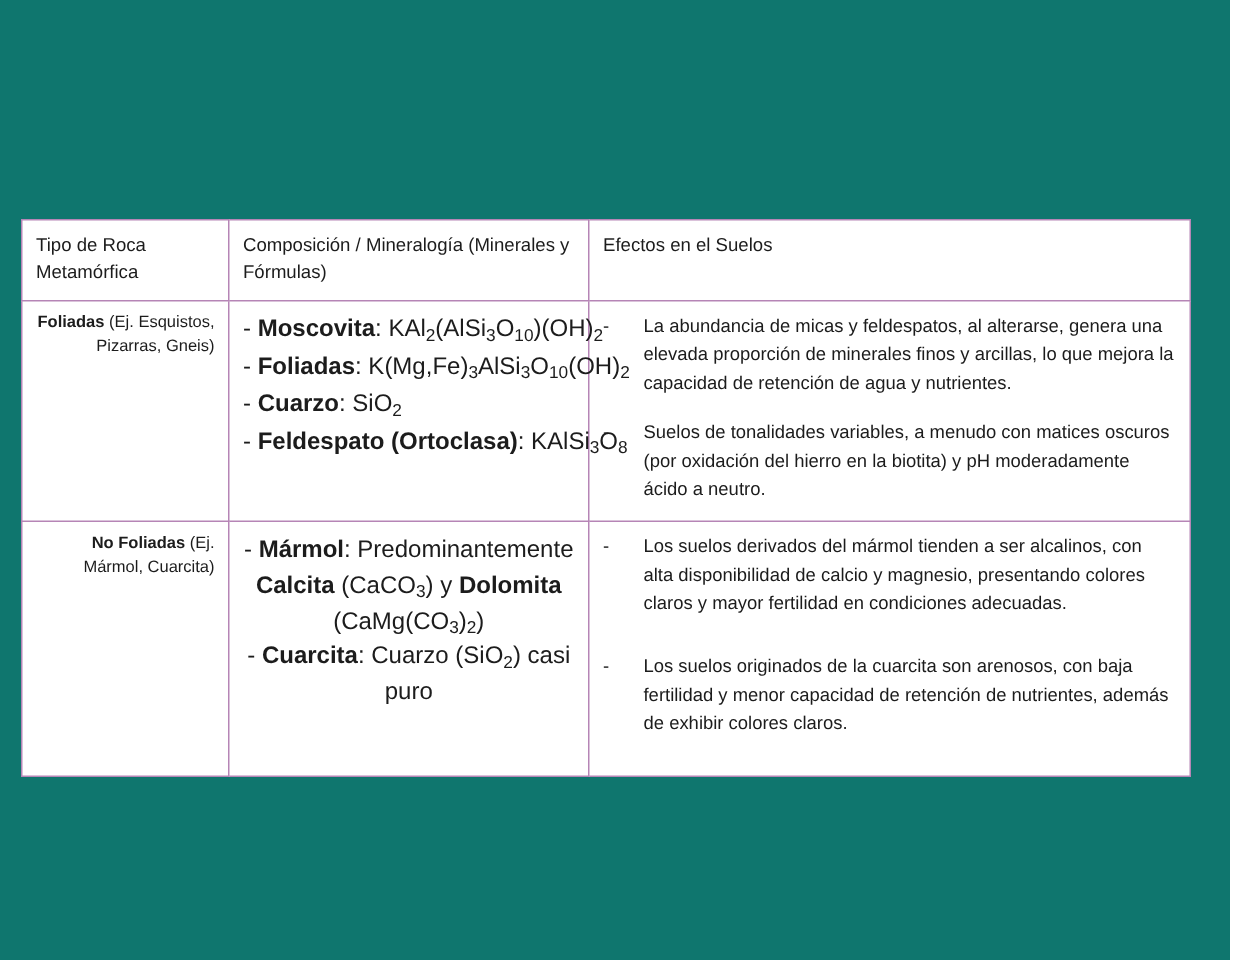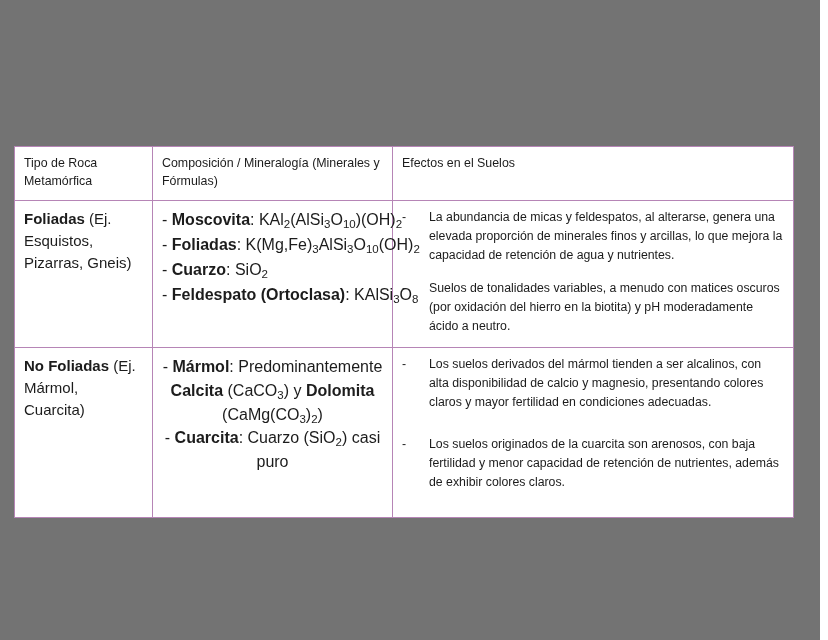--- a/index.html
+++ b/index.html
@@ -12,21 +12,21 @@
     height: 640px;
     font-family: "Liberation Sans", sans-serif;
     color: #1a1a1a;
     overflow: hidden;
   }
 
   #page {
     position: relative;
     width: 820px;
     height: 640px;
-    background: #737373;
+    background: #0f766e;
   }
 
   .table-wrap {
     position: absolute;
     left: 14px;
     top: 146px;
     width: 779px;
   }
 
   table.rock-table {
@@ -65,21 +65,21 @@
     vertical-align: middle;
   }
   td.cell-comp {
     vertical-align: middle;
   }
   td.cell-eff {
     vertical-align: middle;
     padding-left: 6px;
   }
 
-  .type-text { font-size: 15px; line-height: 1.45; }
+  .type-text { font-size: 11px; line-height: 1.45; text-align: right; }
   .type-text b { font-weight: bold; }
 
   
   ul.mineral-list {
     list-style: none;
     margin: 0;
     padding: 0;
   }
   ul.mineral-list li {
     font-size: 16px;

